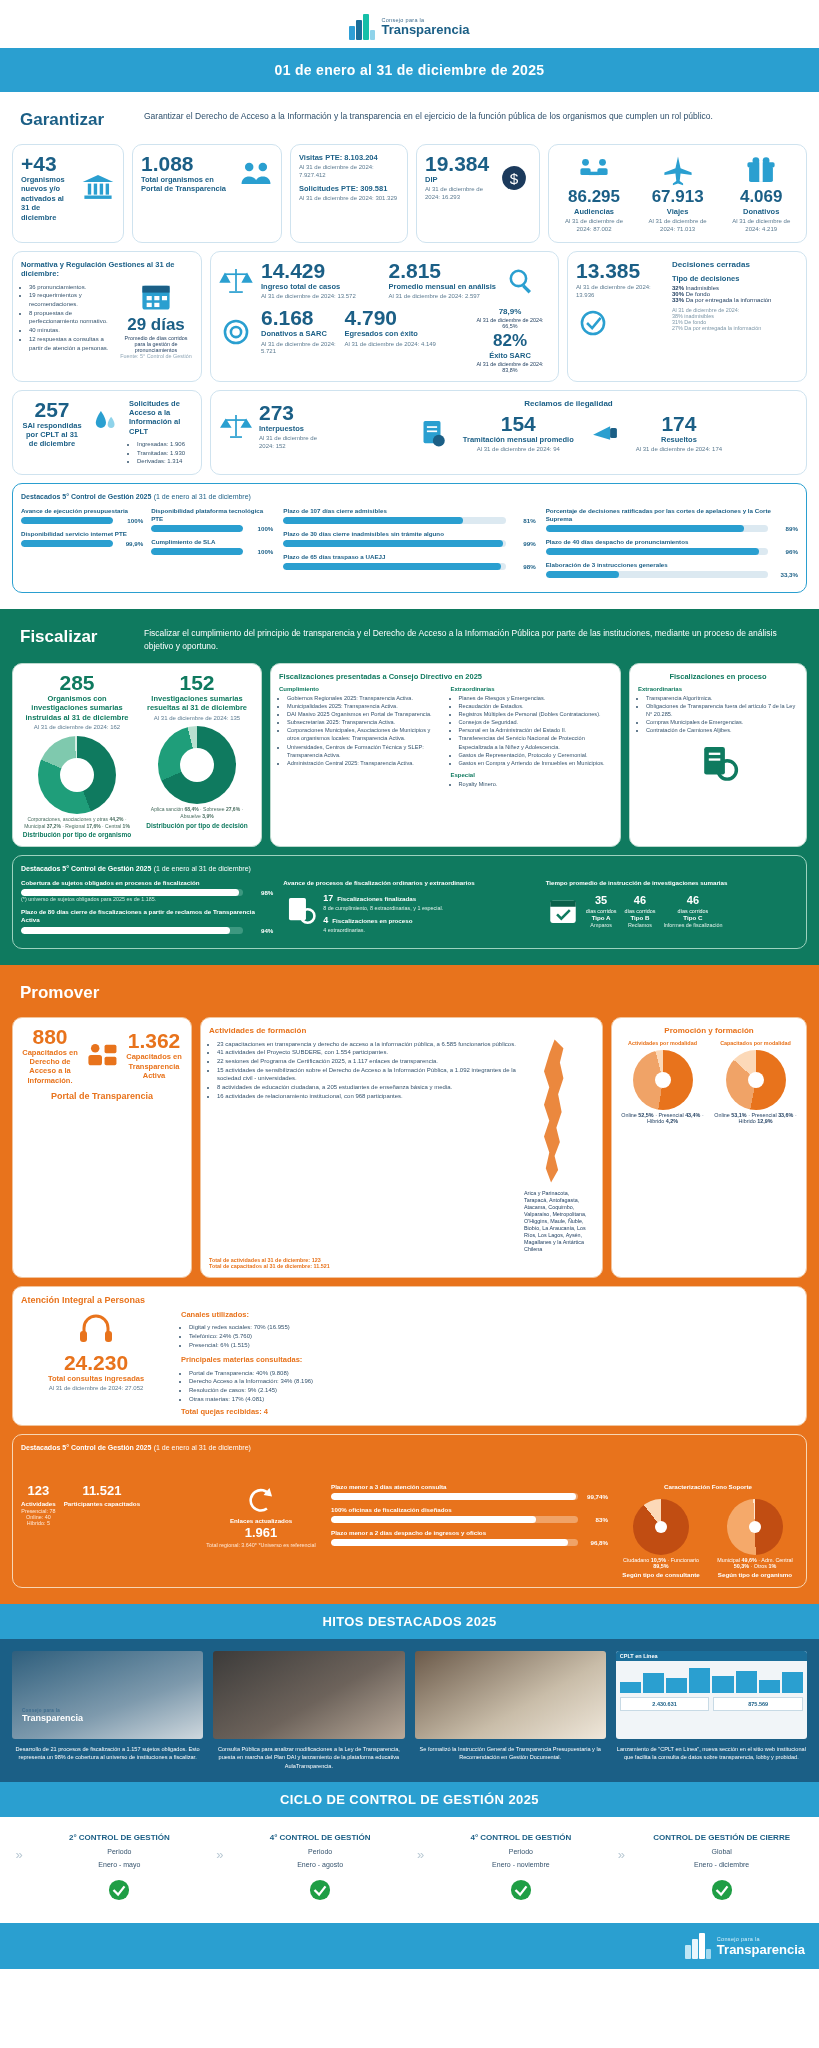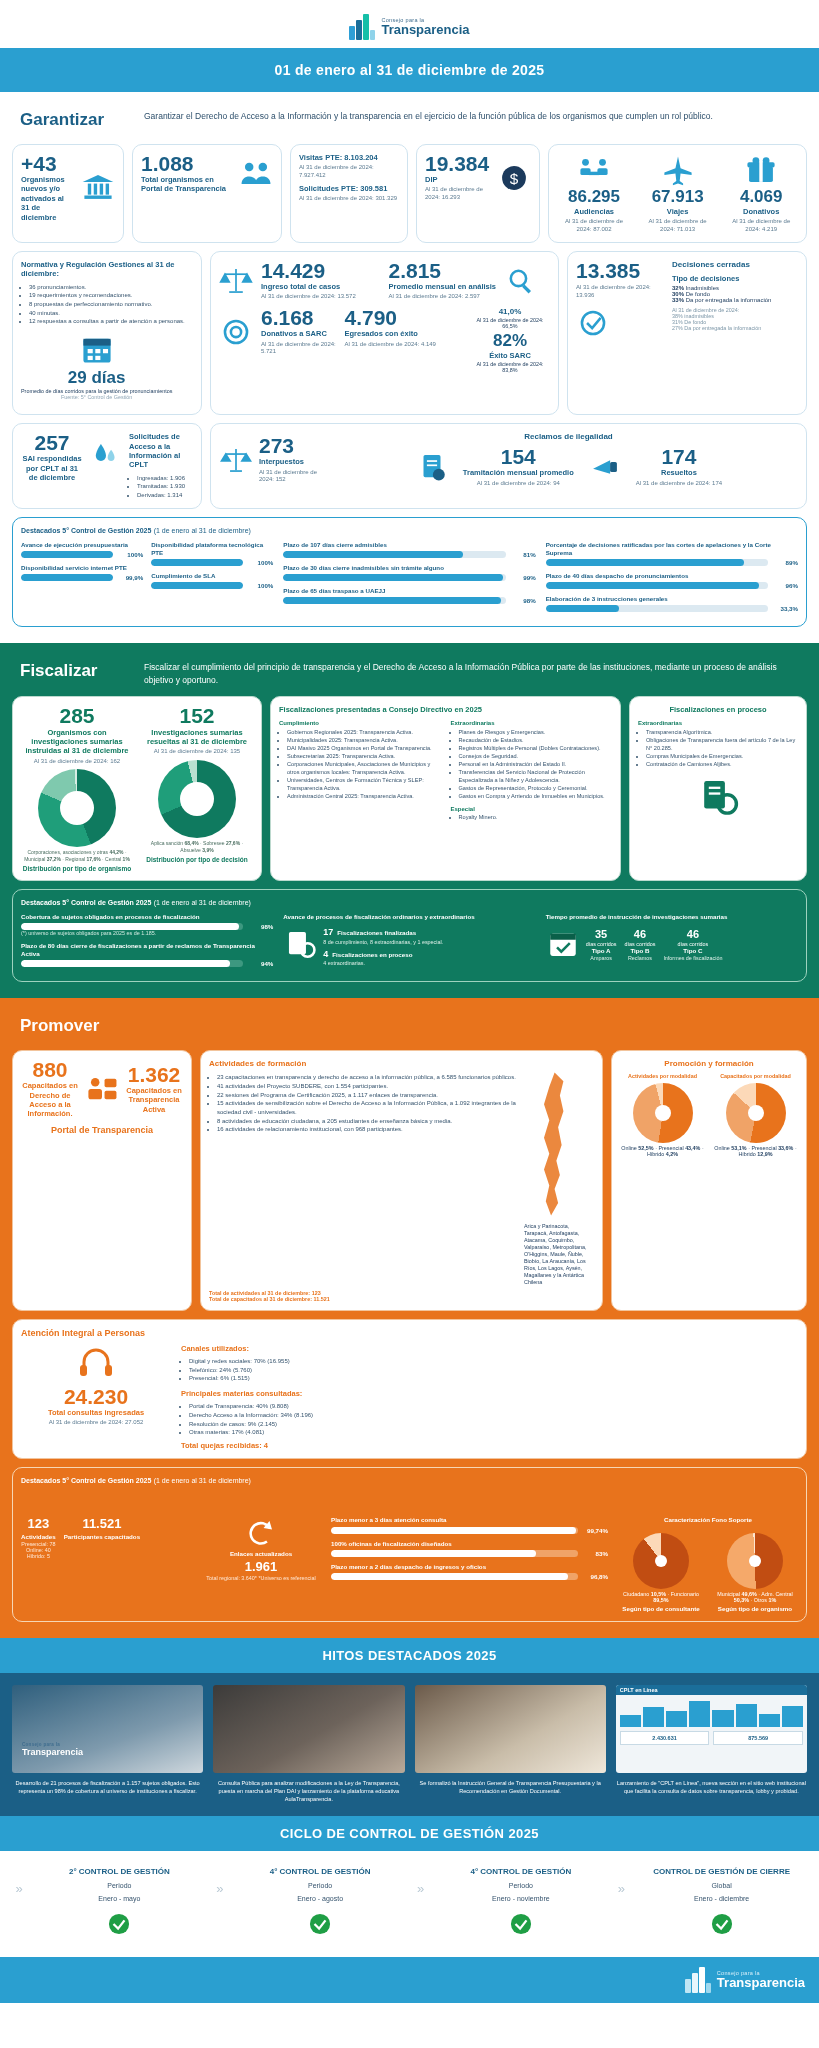--- a/index.html
+++ b/index.html
@@ -312,21 +312,21 @@
             <div class="lbl">Donativos</div>
             <div class="sub">Al 31 de diciembre de 2024: 4.219</div>
           </div>
         </div>
       </div>
     </div>
 
     <div class="row">
       <div class="card" style="flex:0 0 190px">
         <div class="lbl">Normativa y Regulación Gestiones al 31 de diciembre:</div>
-        <div style="display:flex; gap:6px; align-items:flex-start;flex-direction:column;">
+        <div style="display:flex; gap:6px; align-items:flex-start;">
           <ul class="bullets">
             <li>36 pronunciamientos.</li>
             <li>19 requerimientos y recomendaciones.</li>
             <li>8 propuestas de perfeccionamiento normativo.</li>
             <li>40 minutas.</li>
             <li>12 respuestas a consultas a partir de atención a personas.</li>
           </ul>
           <div style="flex:0 0 74px; text-align:center;">
             <div class="icon-sq" style="margin:0 auto">
               <svg viewBox="0 0 40 40">
@@ -405,21 +405,21 @@
                 <div class="sub">Al 31 de diciembre de 2024: 5.721</div>
               </div>
             </div>
           </div>
           <div style="flex:1">
             <div class="big">4.790</div>
             <div class="lbl">Egresados con éxito</div>
             <div class="sub">Al 31 de diciembre de 2024: 4.149</div>
           </div>
           <div style="flex:0 0 80px; text-align:center;">
-            <div class="lbl bold" style="font-size:8px">41,0%</div>
+            <div class="lbl bold" style="font-size:8px">78,9%</div>
             <div class="tiny">Al 31 de diciembre de 2024: 66,5%</div>
             <div class="big-sm mt2">82%</div>
             <div class="lbl">Éxito SARC</div>
             <div class="tiny">Al 31 de diciembre de 2024: 83,8%</div>
           </div>
         </div>
       </div>
 
       <div class="card" style="flex:0 0 240px">
         <div style="display:flex; gap:8px;">

